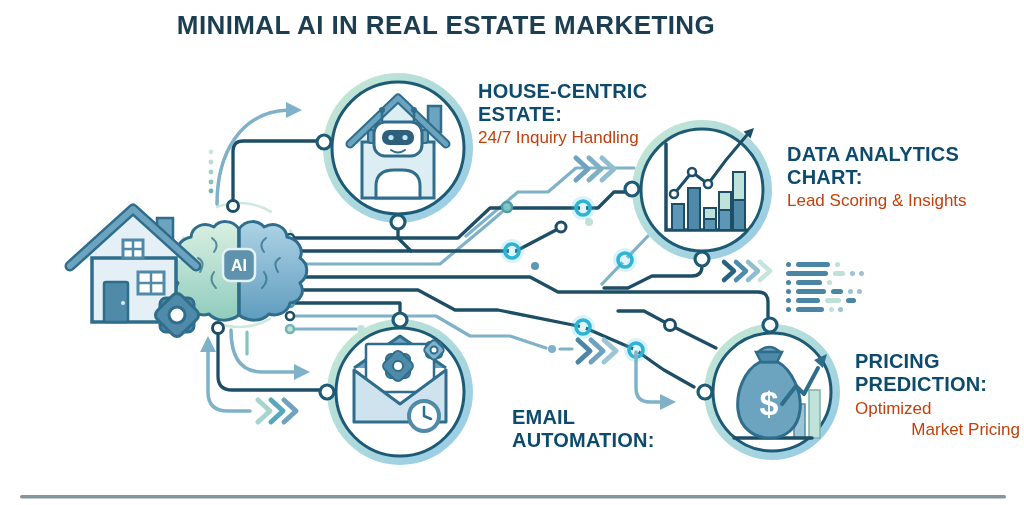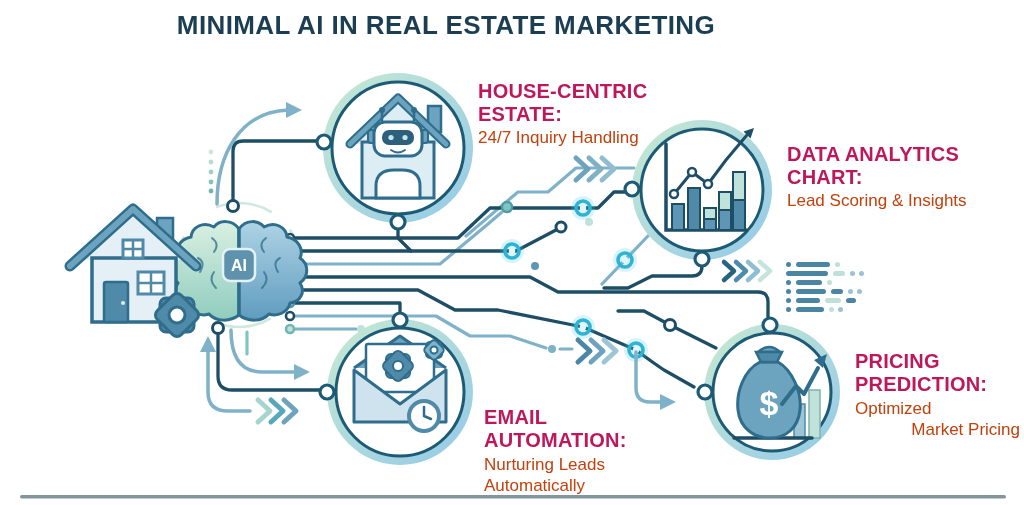--- a/index.html
+++ b/index.html
@@ -2,21 +2,21 @@
 <html><head>
 <meta charset="utf-8">
 <style>
   html,body{margin:0;padding:0;background:#ffffff;}
   .stage{position:relative;width:1024px;height:505px;background:#ffffff;overflow:hidden;
          font-family:"Liberation Sans",sans-serif;}
   .title{position:absolute;top:10px;left:16px;width:860px;text-align:center;
          font-size:26px;font-weight:700;letter-spacing:.4px;color:#1c3e53;margin:0;}
   svg.canvas{position:absolute;top:0;left:0;}
   .label{position:absolute;}
-  .label h2{margin:0;font-size:20px;font-weight:700;color:#be185d;line-height:1.15;letter-spacing:.2px;}
+  .label h2{margin:0;font-size:20px;font-weight:700;color:#0c4a6e;line-height:1.15;letter-spacing:.2px;}
   .label h2 span{display:block;}
   .label p{margin:2px 0 0;font-size:17px;font-weight:400;color:#c2410c;line-height:1.22;}
 </style>
 </head>
 <body>
 
 <div class="stage">
 
   <h1 class="title">MINIMAL AI IN REAL ESTATE MARKETING</h1>
 
@@ -332,29 +332,25 @@
   </div>
 
   <div class="label" style="left:787px;top:143px;width:210px;">
     <h2>
       <span>DATA ANALYTICS</span>
       <span>CHART:</span>
     </h2>
     <p>Lead Scoring &amp; Insights</p>
   </div>
 
-  <div class="label" style="left:484px;top:406px;width:180px;">
+  <div class="label" style="left:512px;top:406px;width:180px;">
     <h2>
       <span>EMAIL</span>
       <span>AUTOMATION:</span>
     </h2>
-    <p style="margin-top:3px;">
-      <span style="display:block;">Nurturing Leads</span>
-      <span style="display:block;">Automatically</span>
-    </p>
   </div>
 
   <div class="label" style="left:855px;top:350px;width:165px;">
     <h2>
       <span>PRICING</span>
       <span>PREDICTION:</span>
     </h2>
     <p style="margin-top:3px;">
       <span style="display:block;">Optimized</span>
       <span style="display:block;text-align:right;">Market Pricing</span>

